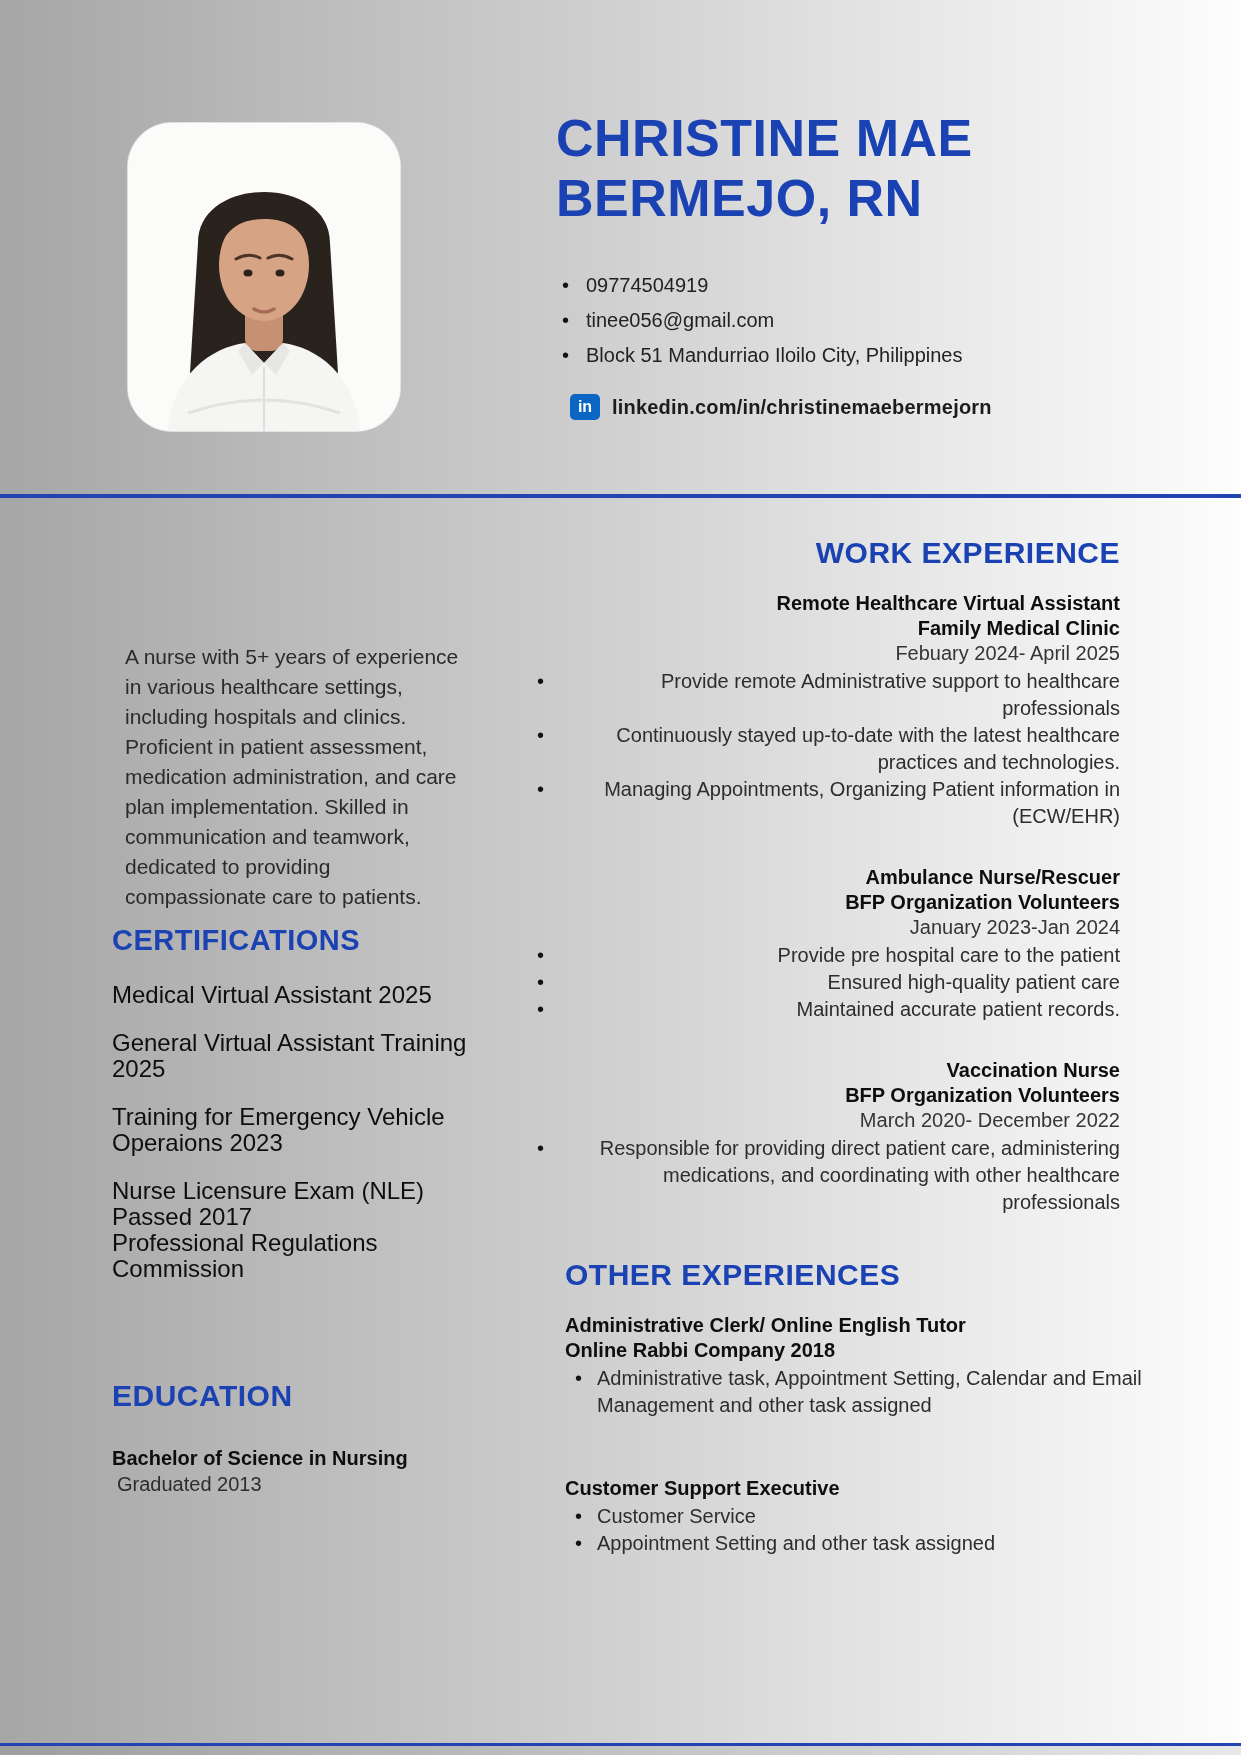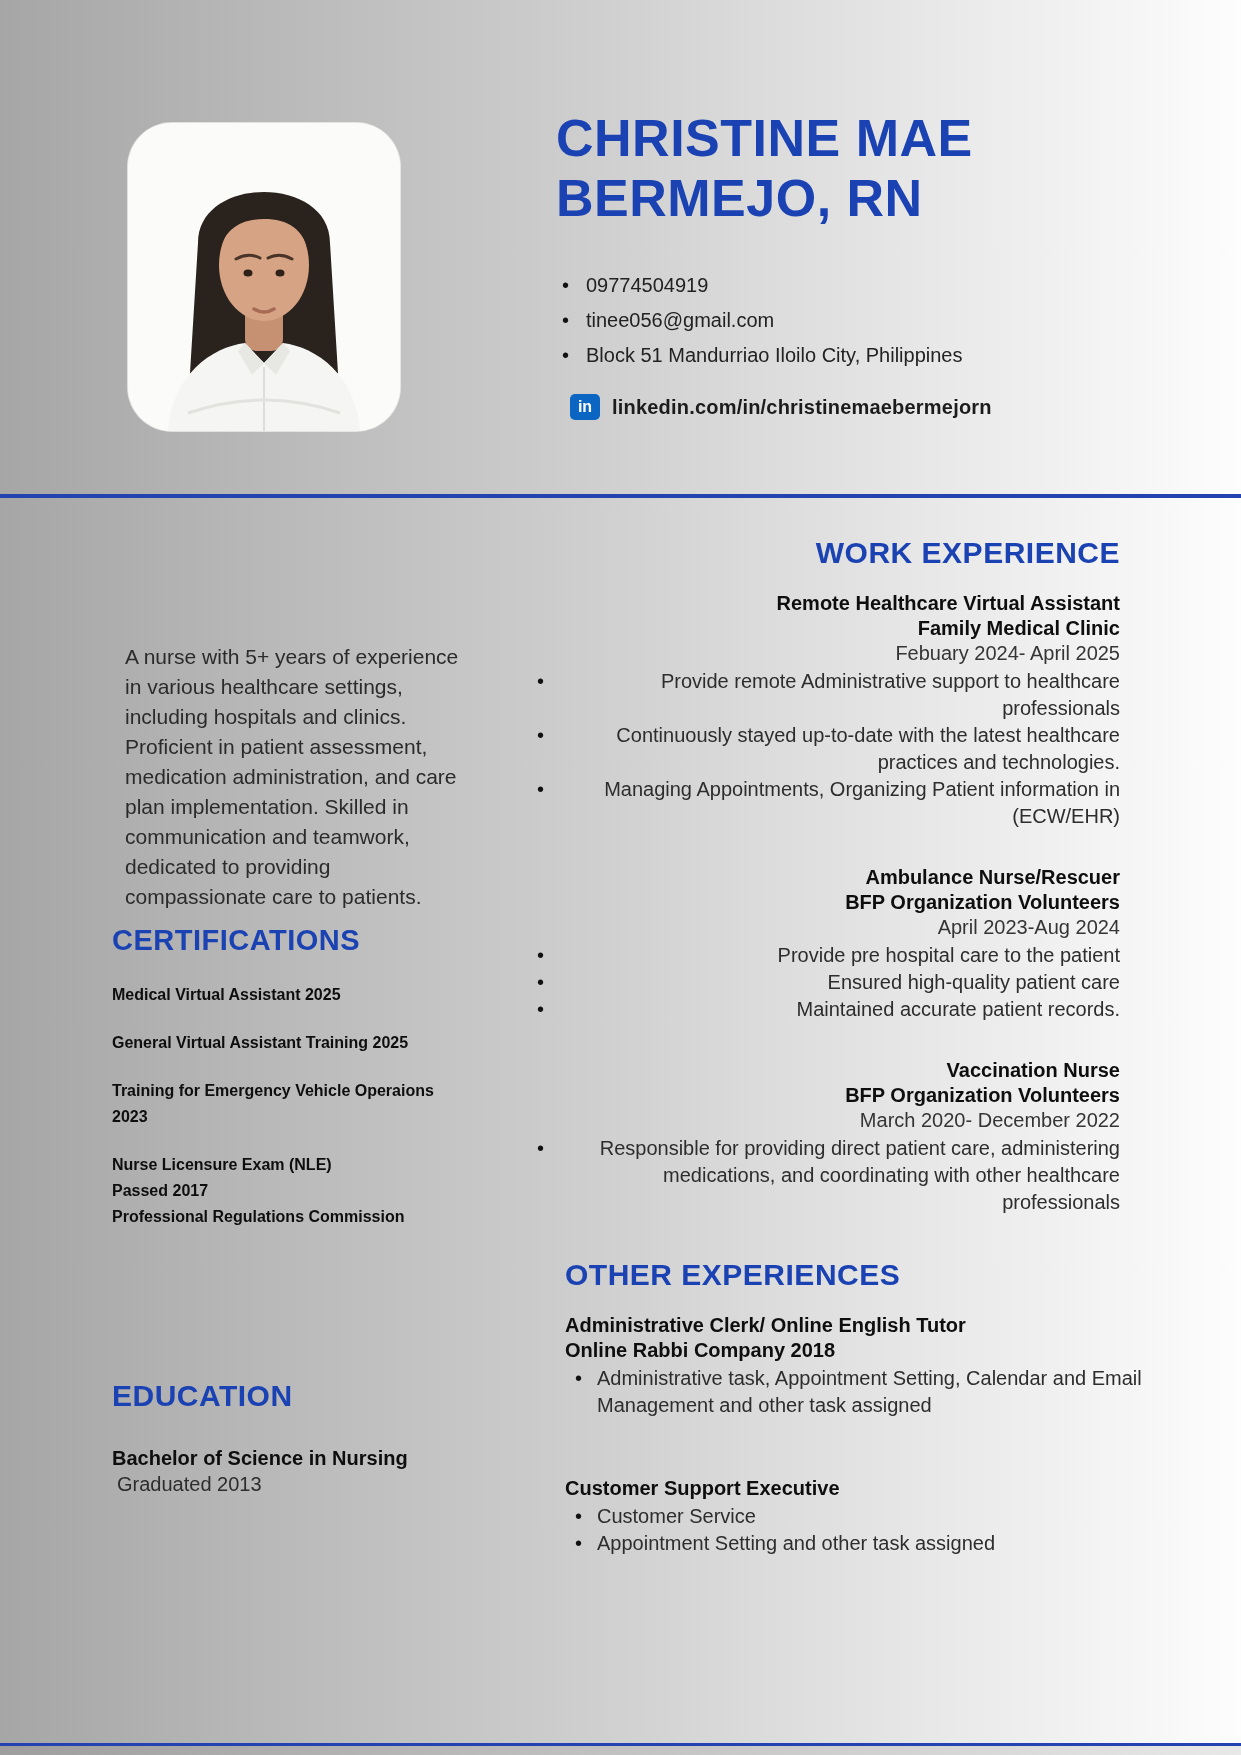--- a/index.html
+++ b/index.html
@@ -48,21 +48,21 @@
   }
   ul.bullets li::before { content:"•"; position:absolute; left:17px; top:0; color:#111; }
   ul.bullets.wide-gap li { padding-left:52px; }
   ul.bullets.wide-gap li::before { left:20px; }
 
   
   .summary { position:absolute; left:125px; top:615px; width:344px; font-size:21px; line-height:30px; color:#2b2b2b;margin-top:27px; }
   .certs { position:absolute; left:112px; top:924px; width:360px; }
   .certs .sec-title { font-size:29px; }
   .cert-item {
-    margin-top:22px; font-size:16px; font-weight:700; color:#0e0e0e;
+    margin-top:22px; font-size:24px; font-weight:400; color:#0e0e0e;
     line-height:26px; white-space:pre-line;
   }
   .cert-item:first-of-type { margin-top:25px; }
   .education { position:absolute; left:112px; top:1379px; width:360px; }
   .edu-degree { margin-top:32px; font-size:20px; font-weight:700; color:#0e0e0e; line-height:26px; }
   .edu-detail { font-size:20px; color:#2d2d2d; line-height:26px; padding-left:5px; }
 
   
   .work { position:absolute; left:520px; top:536px; width:600px;text-align:right; }
   .work .sec-title { margin-bottom:20px; }
@@ -155,21 +155,21 @@
       <ul class="bullets">
         <li>Provide remote Administrative support to healthcare professionals</li>
         <li>Continuously stayed up-to-date with the latest healthcare practices and technologies.</li>
         <li>Managing Appointments, Organizing Patient information in (ECW/EHR)</li>
       </ul>
     </div>
 
     <div class="job">
       <div class="job-title">Ambulance Nurse/Rescuer</div>
       <div class="job-company">BFP Organization Volunteers</div>
-      <div class="job-dates">April 2023-Aug 2024</div>
+      <div class="job-dates">January 2023-Jan 2024</div>
       <ul class="bullets">
         <li>Provide pre hospital care to the patient</li>
         <li>Ensured high-quality patient care</li>
         <li>Maintained accurate patient records.</li>
       </ul>
     </div>
 
     <div class="job">
       <div class="job-title">Vaccination Nurse</div>
       <div class="job-company">BFP Organization Volunteers</div>

